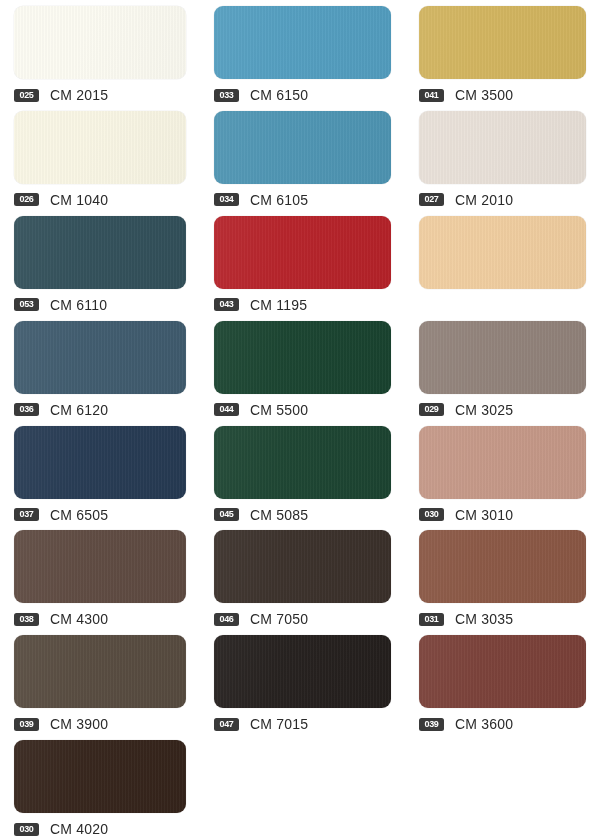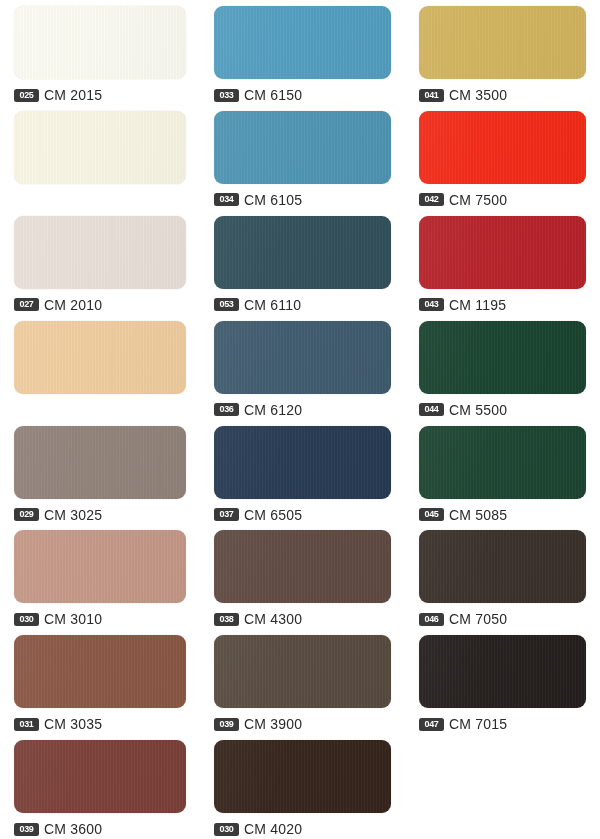--- a/index.html
+++ b/index.html
@@ -61,21 +61,21 @@
       rgba(255,255,255,0.055) 0%,
       rgba(255,255,255,0.015) 38%,
       rgba(0,0,0,0.020) 100%);
     pointer-events: none;
     z-index: 1;
   }
 
   .swatch-caption {
     display: flex;
     align-items: center;
-    gap: 5px;
+    gap: 11px;
     margin-top: 7px;
     height: 18px;
   }
 
   .swatch-index {
     display: inline-flex;
     align-items: center;
     justify-content: center;
     min-width: 25px;
     height: 13px;
@@ -119,36 +119,33 @@
     </div>
     <div class="swatch-cell">
       <div class="swatch-chip" style="background: rgb(210, 180, 94);"></div>
       <div class="swatch-caption">
         <span class="swatch-index">041</span>
         <span class="swatch-code">CM 3500</span>
       </div>
     </div>
     <div class="swatch-cell">
       <div class="swatch-chip" style="background: rgb(249, 246, 228);"></div>
+      <div class="swatch-caption">
+        <span class="swatch-index">026</span>
+        <span class="swatch-code">CM 1040</span>
+      </div>
     </div>
     <div class="swatch-cell">
       <div class="swatch-chip" style="background: rgb(78, 149, 179);"></div>
       <div class="swatch-caption">
         <span class="swatch-index">034</span>
         <span class="swatch-code">CM 6105</span>
       </div>
     </div>
     <div class="swatch-cell">
-      <div class="swatch-chip" style="background: rgb(243, 42, 23);"></div>
-      <div class="swatch-caption">
-        <span class="swatch-index">042</span>
-        <span class="swatch-code">CM 7500</span>
-      </div>
-    </div>
-    <div class="swatch-cell">
       <div class="swatch-chip" style="background: rgb(232, 224, 216);"></div>
       <div class="swatch-caption">
         <span class="swatch-index">027</span>
         <span class="swatch-code">CM 2010</span>
       </div>
     </div>
     <div class="swatch-cell">
       <div class="swatch-chip" style="background: rgb(50, 80, 90);"></div>
       <div class="swatch-caption">
         <span class="swatch-index">053</span>

